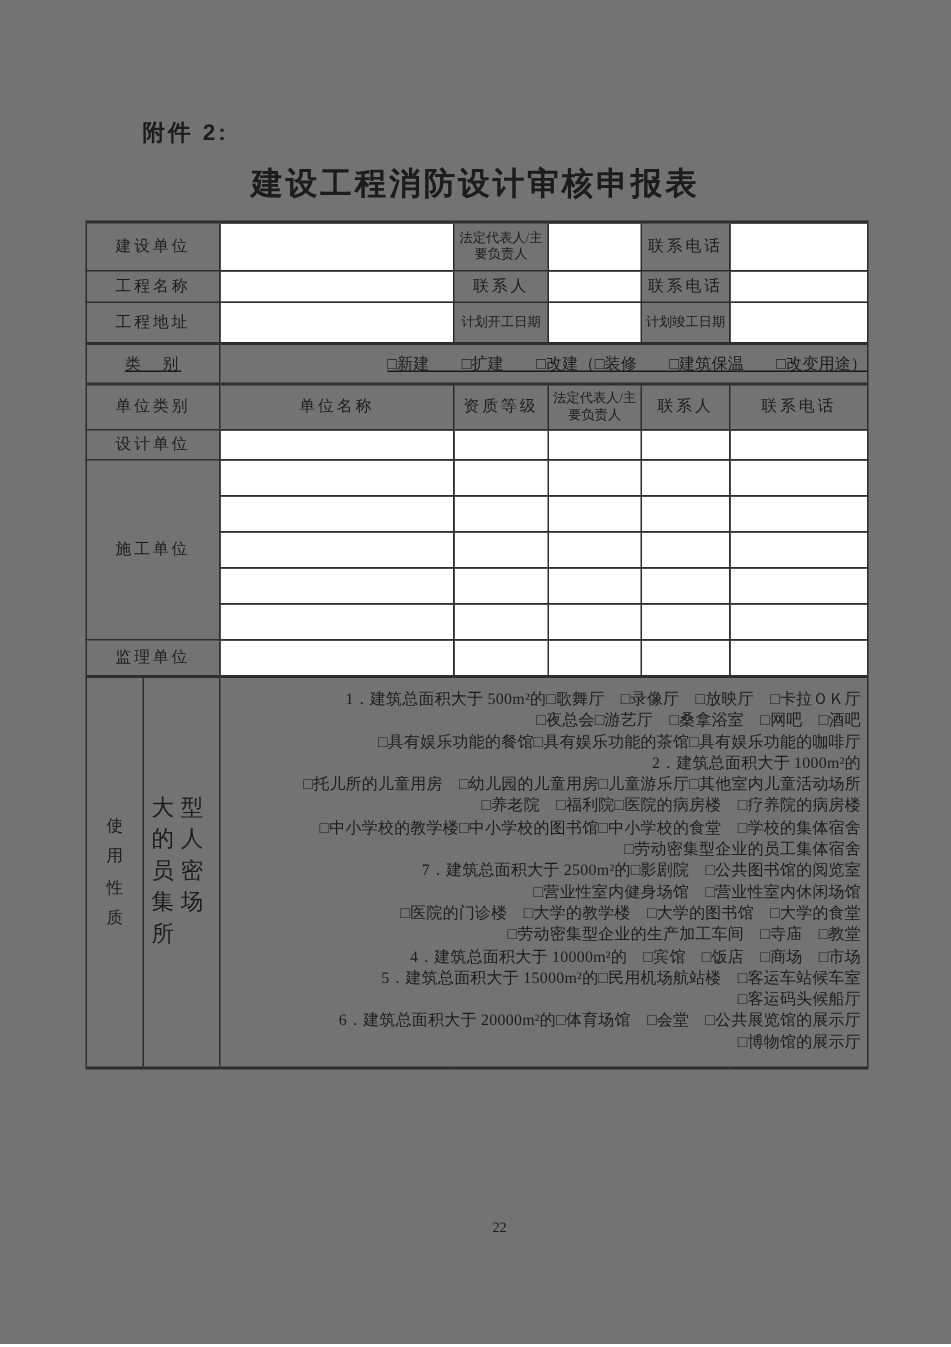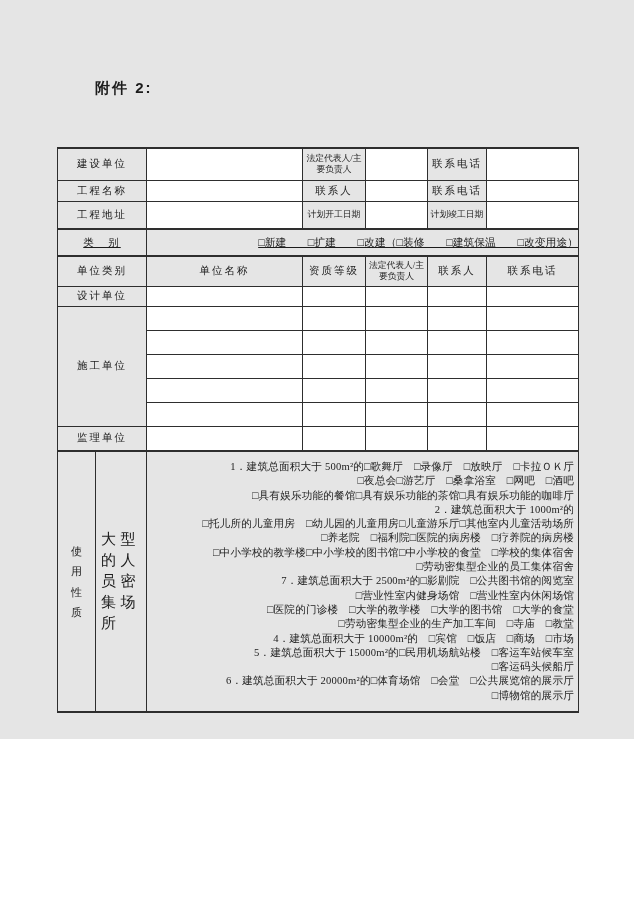--- a/index.html
+++ b/index.html
@@ -4,22 +4,22 @@
 <style>
   * { margin: 0; padding: 0; box-sizing: border-box; }
   html, body { background: #ffffff; }
   body {
     font-family: "Liberation Serif", "DejaVu Serif", serif;
     color: #1c1c1c;
   }
   #page {
     position: relative;
     width: 634px;
-    height: 739px;
-    background: #e5e5e5;
+    height: 896px;
+    background: #737373;
     overflow: hidden;
   }
   .attachment {
     position: absolute;
     left: 95px;
     top: 79px;
     font-family: "Liberation Sans", "DejaVu Sans", sans-serif;
     font-weight: bold;
     font-size: 15px;
     letter-spacing: 2px;
@@ -120,20 +120,21 @@
     font-size: 9.5px;
     font-family: "Liberation Serif", "DejaVu Serif", serif;
   }
 </style>
 </head>
 <body>
 
 <div id="page">
 
   <div class="attachment">附件 2:</div>
+  <div class="doc-title">建设工程消防设计审核申报表</div>
 
   <table class="form">
     <colgroup>
       <col style="width:38px">
         <col style="width:51px">
         <col style="width:156px">
       <col style="width:63px">
         <col style="width:62px">
         <col style="width:59px">
         <col style="width:92px">

